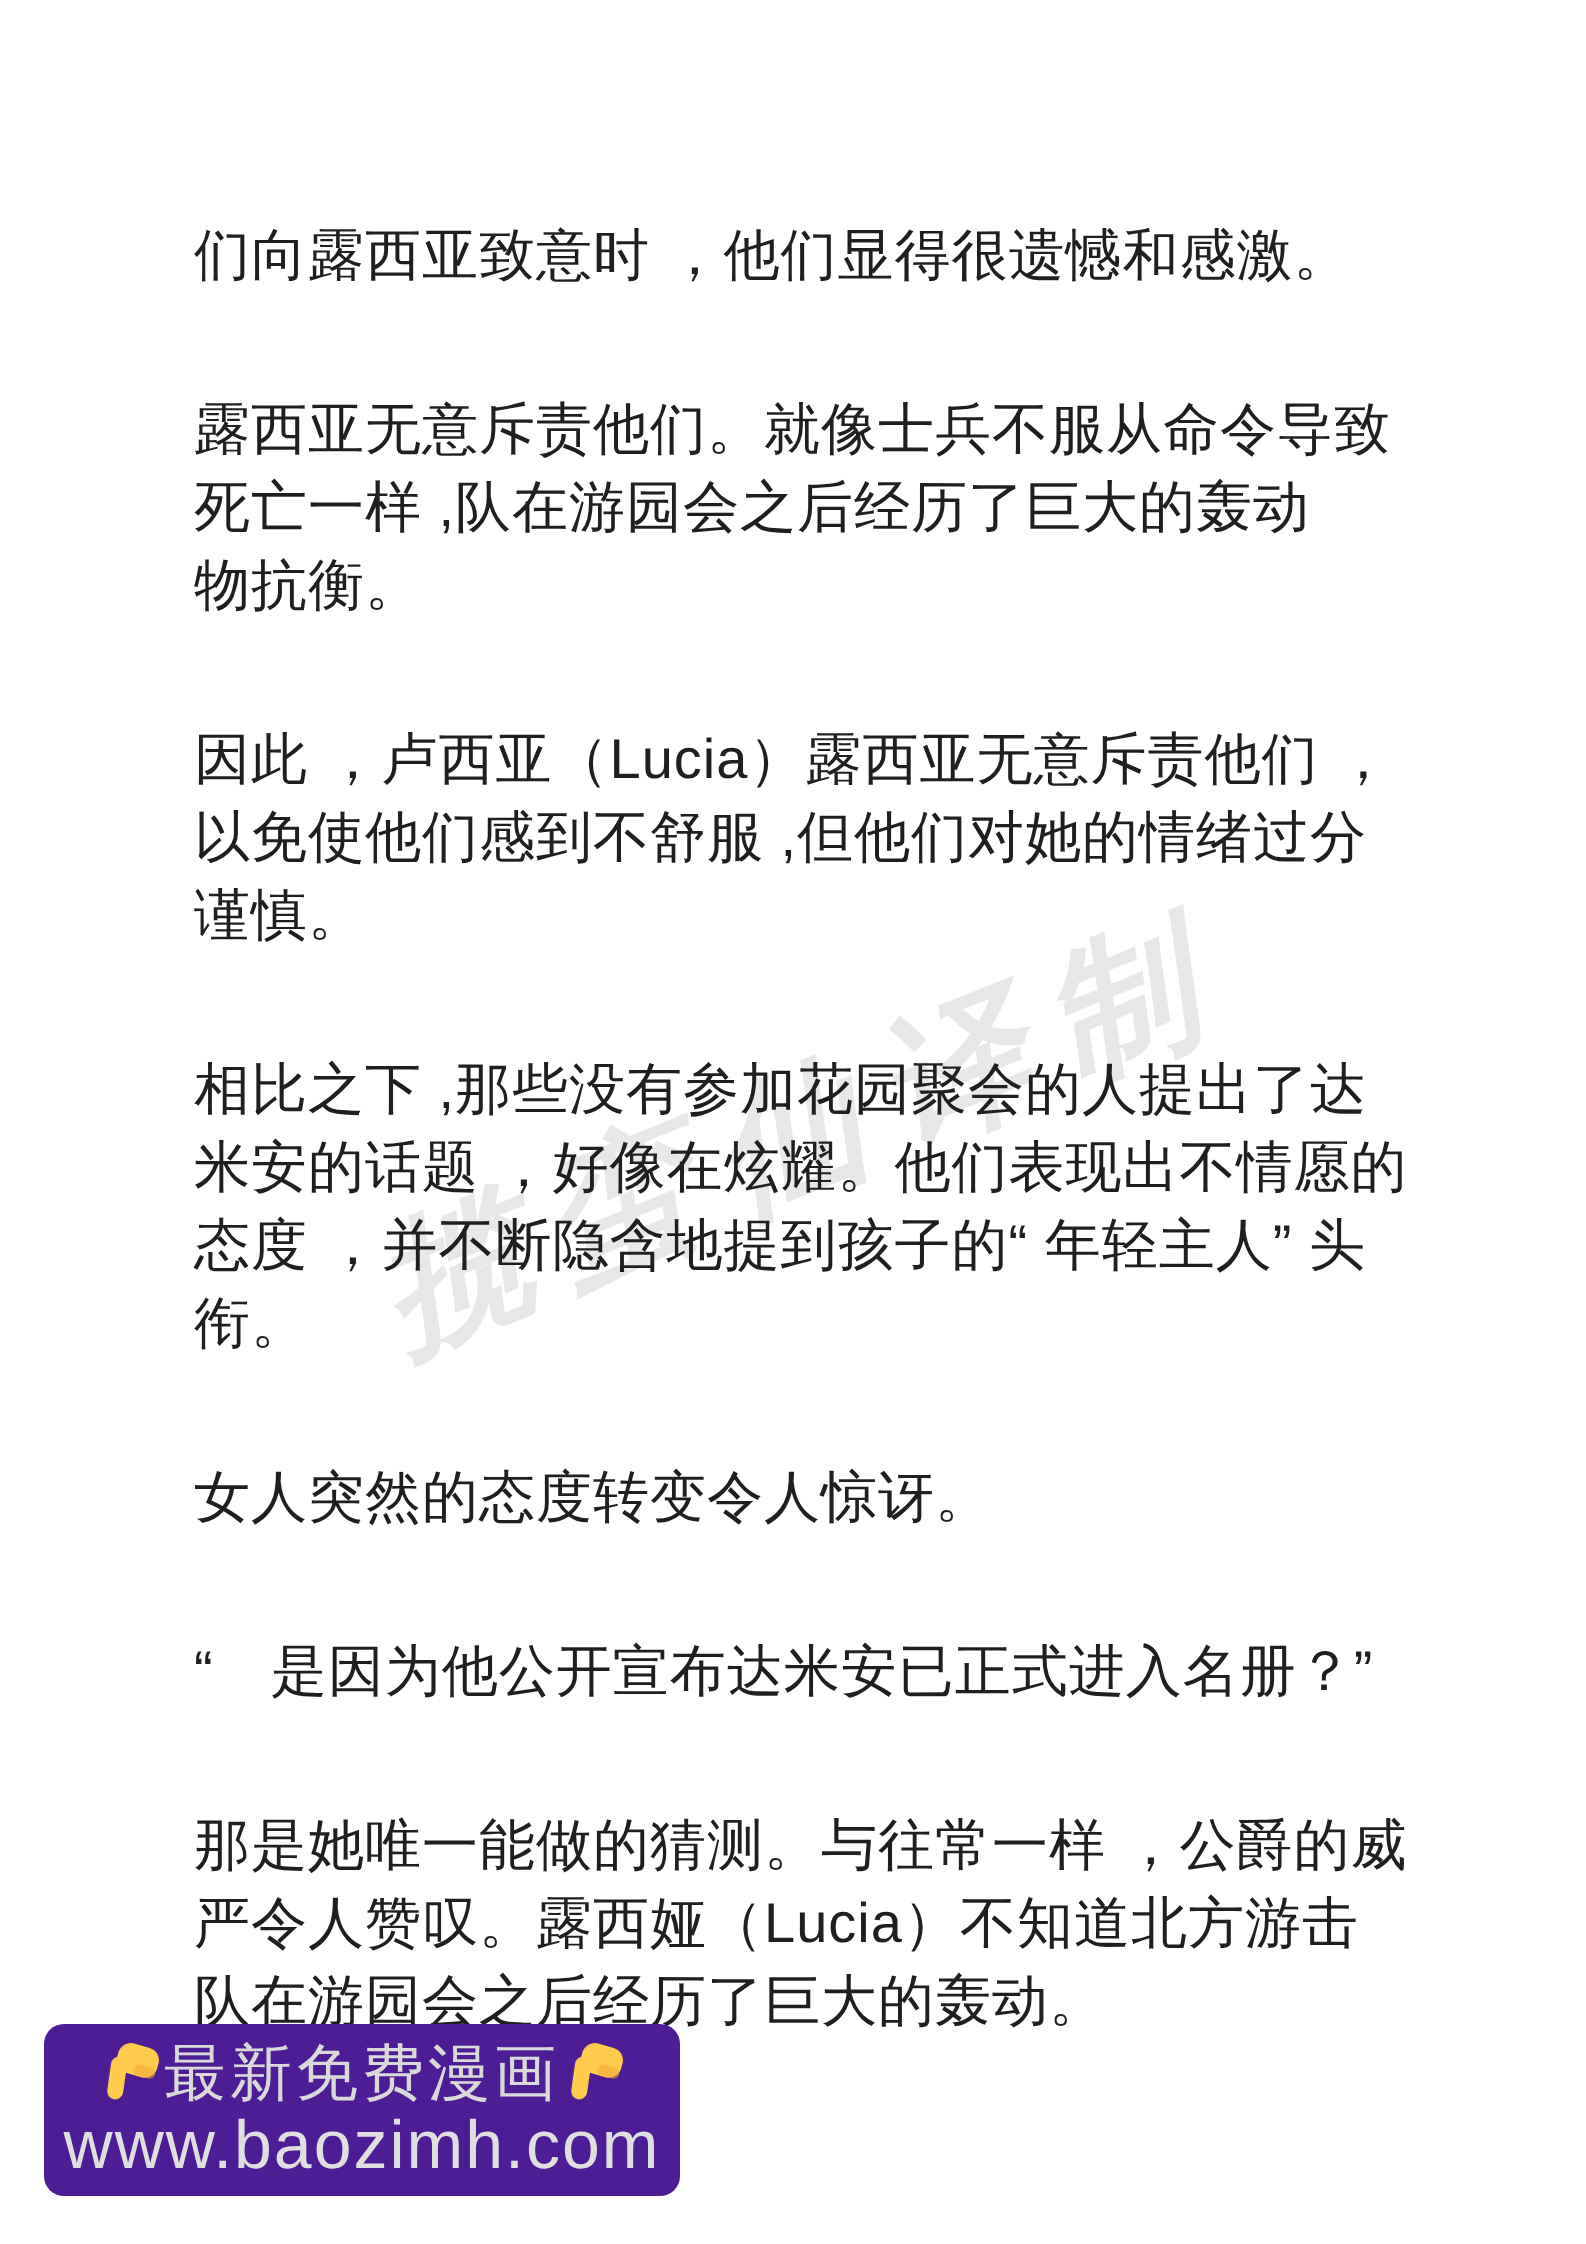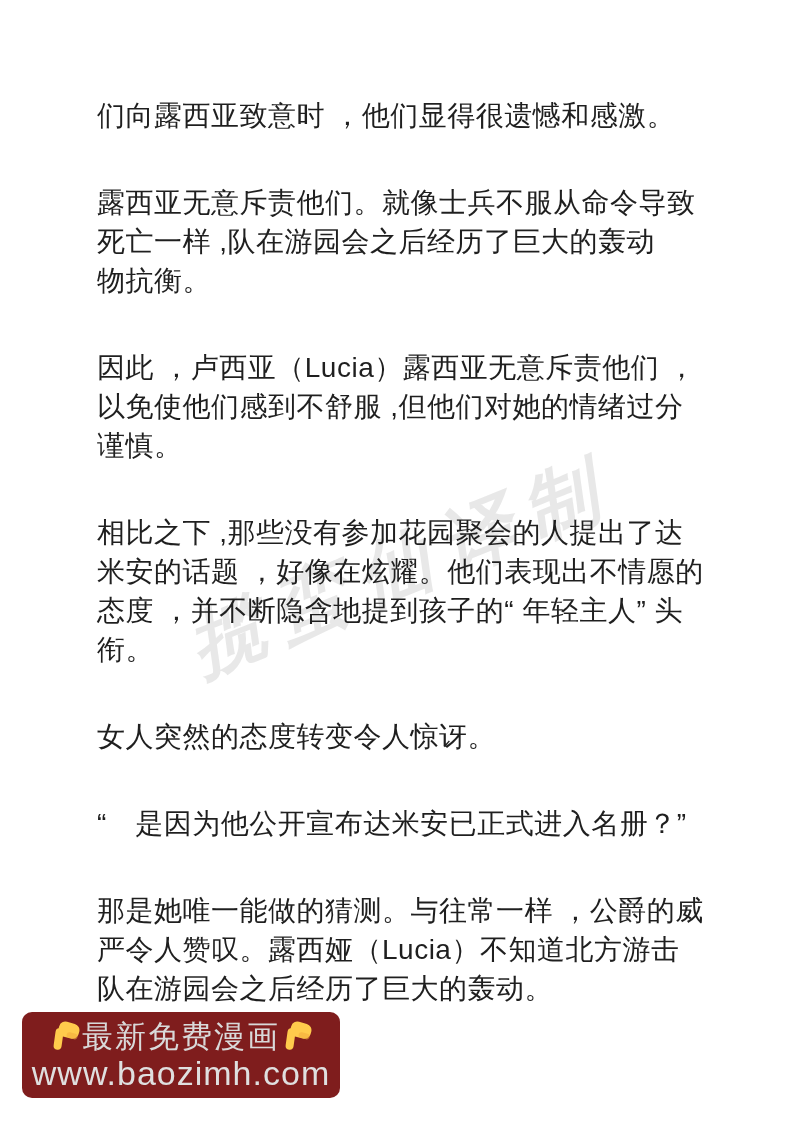--- a/index.html
+++ b/index.html
@@ -31,34 +31,34 @@
     pointer-events: none;
     user-select: none;
   }
   .content {
     position: absolute;
     left: 97px;
     top: 96px;
     width: 614px;
   }
   .para {
-    margin: 0 0 48px 0;
+    margin: 12px 0 48px 0;
     font-size: 28px;
     line-height: 39px;
     color: #1f1f1f;
     white-space: pre-line;
     letter-spacing: 0.5px;
   }
   .footer {
     position: absolute;
     left: 22px;
     top: 1012px;
     width: 318px;
     height: 86px;
-    background: #7f1d1d;
+    background: #4c1d95;
     border-radius: 10px;
     display: flex;
     flex-direction: column;
     align-items: center;
     justify-content: center;
     row-gap: 1px;
   }
   .footer-row1 {
     display: flex;
     align-items: center;

